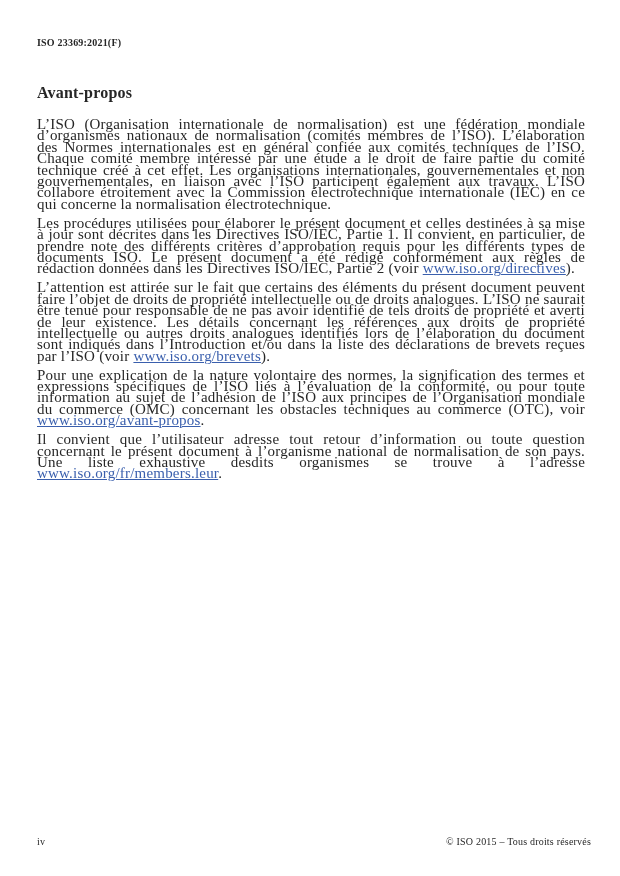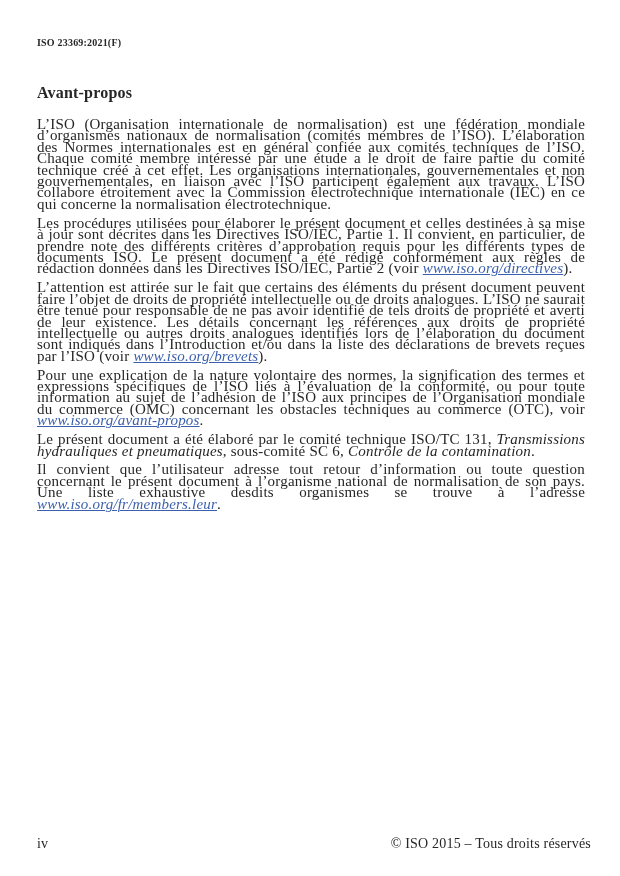--- a/index.html
+++ b/index.html
@@ -51,48 +51,46 @@
     word-spacing:.1px;
   }
   .para em{
     font-style:italic;
   }
   a.doc-link{
     color:var(--link);
     text-decoration:underline;
     text-decoration-thickness:1px;
     text-underline-offset:1px;
-    font-style:italic;
   }
   .doc-footer{
     position:absolute;
     left:37px;right:37px;
     top:836px;
     display:flex;
     justify-content:space-between;
     align-items:baseline;
-    font-size:14px;
+    font-size:10px;
     letter-spacing:.2px;
   }
 </style>
 </head>
 <body>
 
 <div class="page">
 
   <div class="doc-header">ISO 23369:2021(F)</div>
 
   <h1 class="doc-title">Avant-propos</h1>
 
   <div class="doc-body">
     <p class="para"><span>L’ISO (Organisation internationale de normalisation) est une fédération mondiale d’organismes nationaux de normalisation (comités membres de l’ISO). L’élaboration des Normes internationales est en général confiée aux comités techniques de l’ISO. Chaque comité membre intéressé par une étude a le droit de faire partie du comité technique créé à cet effet. Les organisations internationales, gouvernementales et non gouvernementales, en liaison avec l’ISO participent également aux travaux. L’ISO collabore étroitement avec la Commission électrotechnique internationale (IEC) en ce qui concerne la normalisation électrotechnique.</span></p>
     <p class="para"><span>Les procédures utilisées pour élaborer le présent document et celles destinées à sa mise à jour sont décrites dans les Directives ISO/IEC, Partie 1. Il convient, en particulier, de prendre note des différents critères d’approbation requis pour les différents types de documents ISO. Le présent document a été rédigé conformément aux règles de rédaction données dans les Directives ISO/IEC, Partie 2 (voir </span><a href="#" class="doc-link">www.iso.org/directives</a><span>).</span></p>
     <p class="para"><span>L’attention est attirée sur le fait que certains des éléments du présent document peuvent faire l’objet de droits de propriété intellectuelle ou de droits analogues. L’ISO ne saurait être tenue pour responsable de ne pas avoir identifié de tels droits de propriété et averti de leur existence. Les détails concernant les références aux droits de propriété intellectuelle ou autres droits analogues identifiés lors de l’élaboration du document sont indiqués dans l’Introduction et/ou dans la liste des déclarations de brevets reçues par l’ISO (voir </span><a href="#" class="doc-link">www.iso.org/brevets</a><span>).</span></p>
     <p class="para"><span>Pour une explication de la nature volontaire des normes, la signification des termes et expressions spécifiques de l’ISO liés à l’évaluation de la conformité, ou pour toute information au sujet de l’adhésion de l’ISO aux principes de l’Organisation mondiale du commerce (OMC) concernant les obstacles techniques au commerce (OTC), voir </span><a href="#" class="doc-link">www.iso.org/avant-propos</a><span>.</span></p>
-    <p class="para"><span>Le présent document a été élaboré par le comité technique ISO/TC 131, </span><em>Transmissions hydrauliques et pneumatiques</em><span>, sous-comité SC 6, </span><em>Contrôle de la contamination</em><span>.</span></p>
     <p class="para"><span>Il convient que l’utilisateur adresse tout retour d’information ou toute question concernant le présent document à l’organisme national de normalisation de son pays. Une liste exhaustive desdits organismes se trouve à l’adresse </span><a href="#" class="doc-link">www.iso.org/fr/members.leur</a><span>.</span></p>
   </div>
 
   <div class="doc-footer">
     <span>iv</span>
     <span>© ISO 2015 – Tous droits réservés</span>
   </div>
 
 </div>
 

